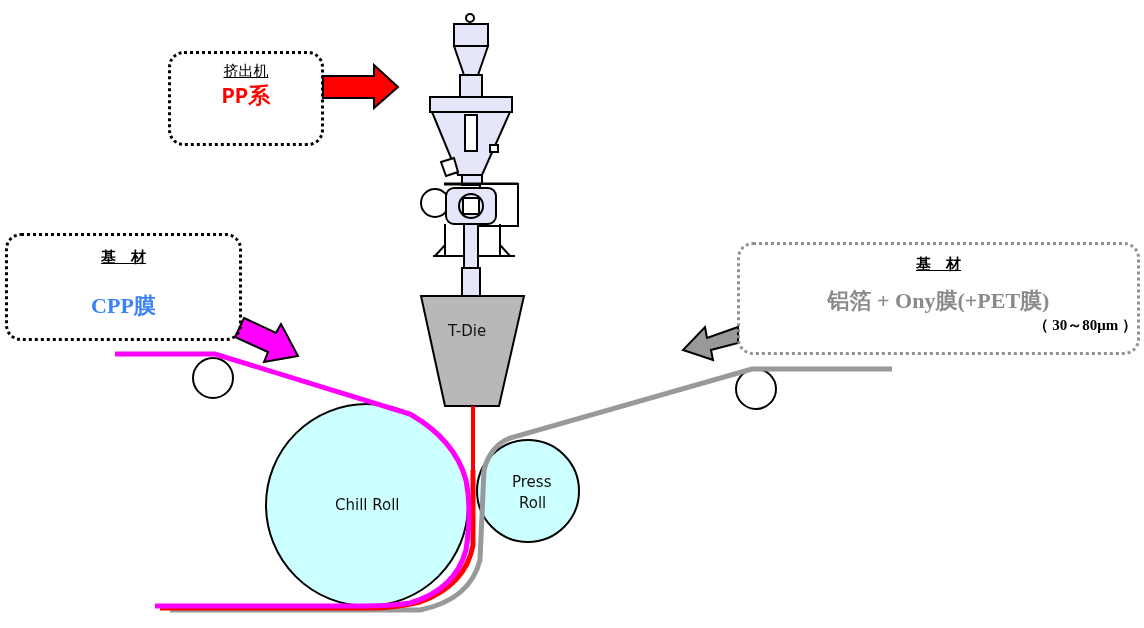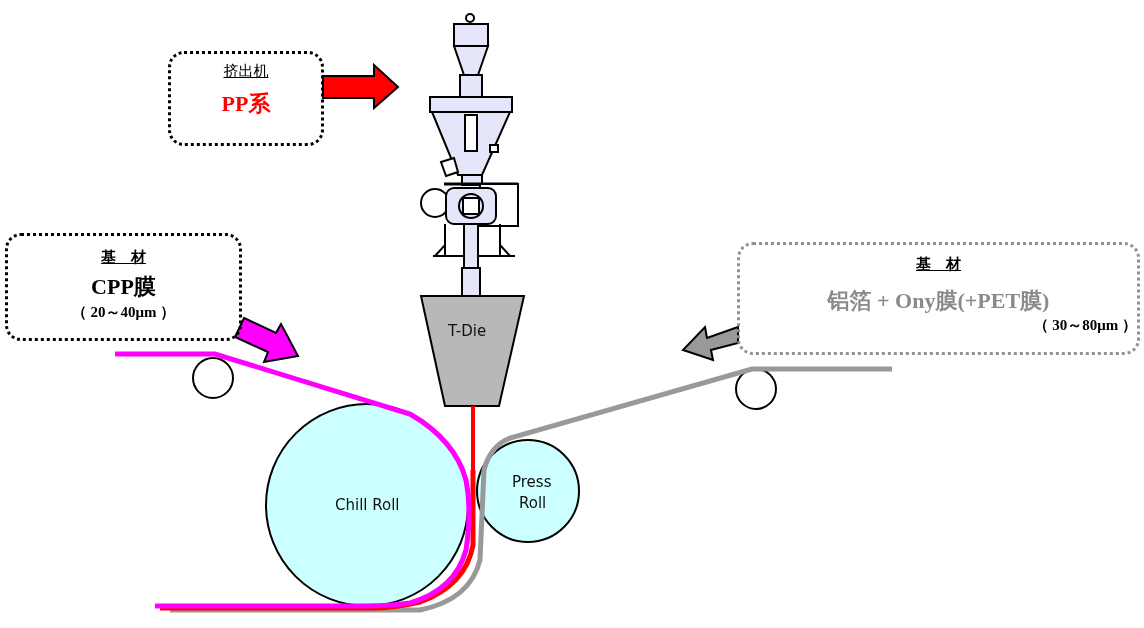--- a/index.html
+++ b/index.html
@@ -68,26 +68,25 @@
 
   <path d="M115,354 L215,354 L410,414 Q455,440 466,480 Q472,510 466,550 Q455,590 410,603 Q390,606 365,606 L155,606" fill="none" stroke="#ff00ff" stroke-width="5"></path>
 
   <polygon points="323,76 374,76 374,65 398,87 374,108 374,98 323,98" fill="#ff0000" stroke="#000" stroke-width="2"></polygon>
   <polygon points="244,318 276,333 281,324 298,356 264,362 268,352 235,337" fill="#ff00ff" stroke="#000" stroke-width="2"></polygon>
   <polygon points="738,327 738,343 711,350 713,360 683,350 705,327 707,338" fill="#999999" stroke="#000" stroke-width="2"></polygon>
 </svg>
 
 <div class="box box-dark" style="left:168px; top:51px; width:156px; height:95px;">
   <div class="hdr" style="margin-top:8px;">挤出机</div>
-  <div class="big" style="font-size:22px; color:#ff0000; margin-top:8px;">PP系</div>
+  <div class="big" style="font-size:22px; color:#ff0000; font-family:Liberation Mono, monospace;">PP系</div>
 </div>
 
 <div class="box box-dark" style="left:5px; top:233px; width:237px; height:108px;">
   <div class="hdr bold" style="margin-top:12px;">基　材</div>
-  <div class="big" style="font-size:22px; color:#000000; margin-top:5px;">CPP膜</div>
-  <div class="range" style="margin-top:1px;">（ 20～40μm ）</div>
+  <div class="big" style="font-size:22px; color:#3b82f6; margin-top:24px;">CPP膜</div>
 </div>
 
 <div class="box box-gray" style="left:737px; top:242px; width:403px; height:113px;">
   <div class="hdr bold" style="margin-top:10px;">基　材</div>
   <div class="big" style="font-size:22px; color:#8a8a8a; margin-top:12px;">铝箔 + Ony膜(+PET膜)</div>
   <div class="range" style="margin-top:0px;text-align:right;">（ 30～80μm ）</div>
 </div>
 
 </body></html>

